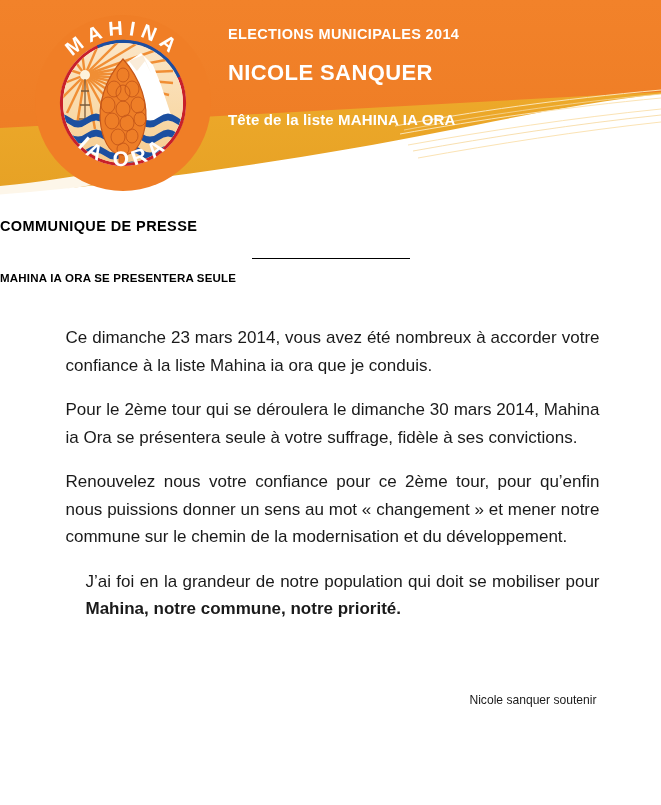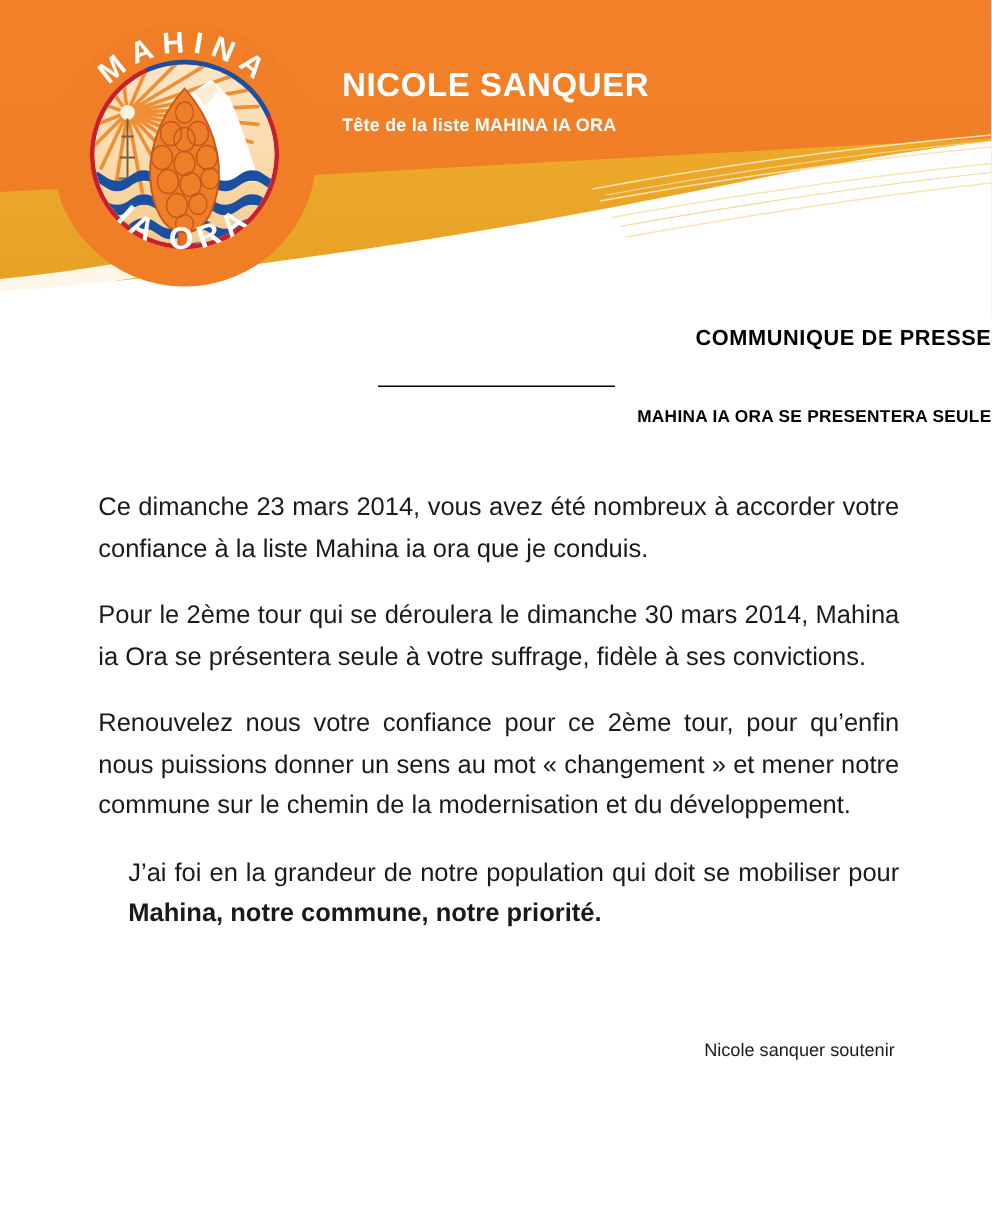--- a/index.html
+++ b/index.html
@@ -54,25 +54,25 @@
     color: #ffffff;
     font-size: 22px;
     font-weight: bold;
     letter-spacing: 0.4px;
     line-height: 1.1;
     margin-top: 18px;
     white-space: nowrap;
   }
   .hdr-sub {
     color: #ffffff;
-    font-size: 12px;
+    font-size: 15px;
     font-weight: bold;
     letter-spacing: 0.15px;
     line-height: 1.1;
-    margin-top: 8px;
+    margin-top: 27px;
     white-space: nowrap;
   }
 
   
   #logo {
     position: absolute;
     left: 33px;
     top: 13px;
     width: 180px;
     height: 180px;
@@ -81,21 +81,21 @@
 
   
   #doc {
     position: absolute;
     left: 0;
     top: 212px;
     width: 661px;
   }
 
   #title-block {
-    text-align: right;
+    text-align: left;
     margin-top: 0px;
   }
   .doc-title {
     font-size: 14.5px;
     font-weight: bold;
     color: #000000;
     letter-spacing: 0.4px;
     padding-top: 6px;
   }
   .rule-wrap {
@@ -294,20 +294,21 @@
         <text font-family="'Liberation Sans', sans-serif" font-size="20" font-weight="bold" fill="#ffffff" letter-spacing="5.5">
           <textPath href="#arcTop" startOffset="50%" text-anchor="middle">MAHINA</textPath>
         </text>
         <text font-family="'Liberation Sans', sans-serif" font-size="21" font-weight="bold" fill="#ffffff" letter-spacing="5">
           <textPath href="#arcBottom" startOffset="50%" text-anchor="middle" dy="16">IA ORA</textPath>
         </text>
       </svg>
     </div>
 
     <div id="header-text">
+      <div class="hdr-elections">ELECTIONS MUNICIPALES 2014</div>
       <div class="hdr-name">NICOLE SANQUER</div>
       <div class="hdr-sub">Tête de la liste MAHINA IA ORA</div>
     </div>
   </div>
 
   <div id="doc">
 
     <div id="title-block">
       <div class="doc-title">COMMUNIQUE DE PRESSE</div>
       <div class="rule-wrap">

